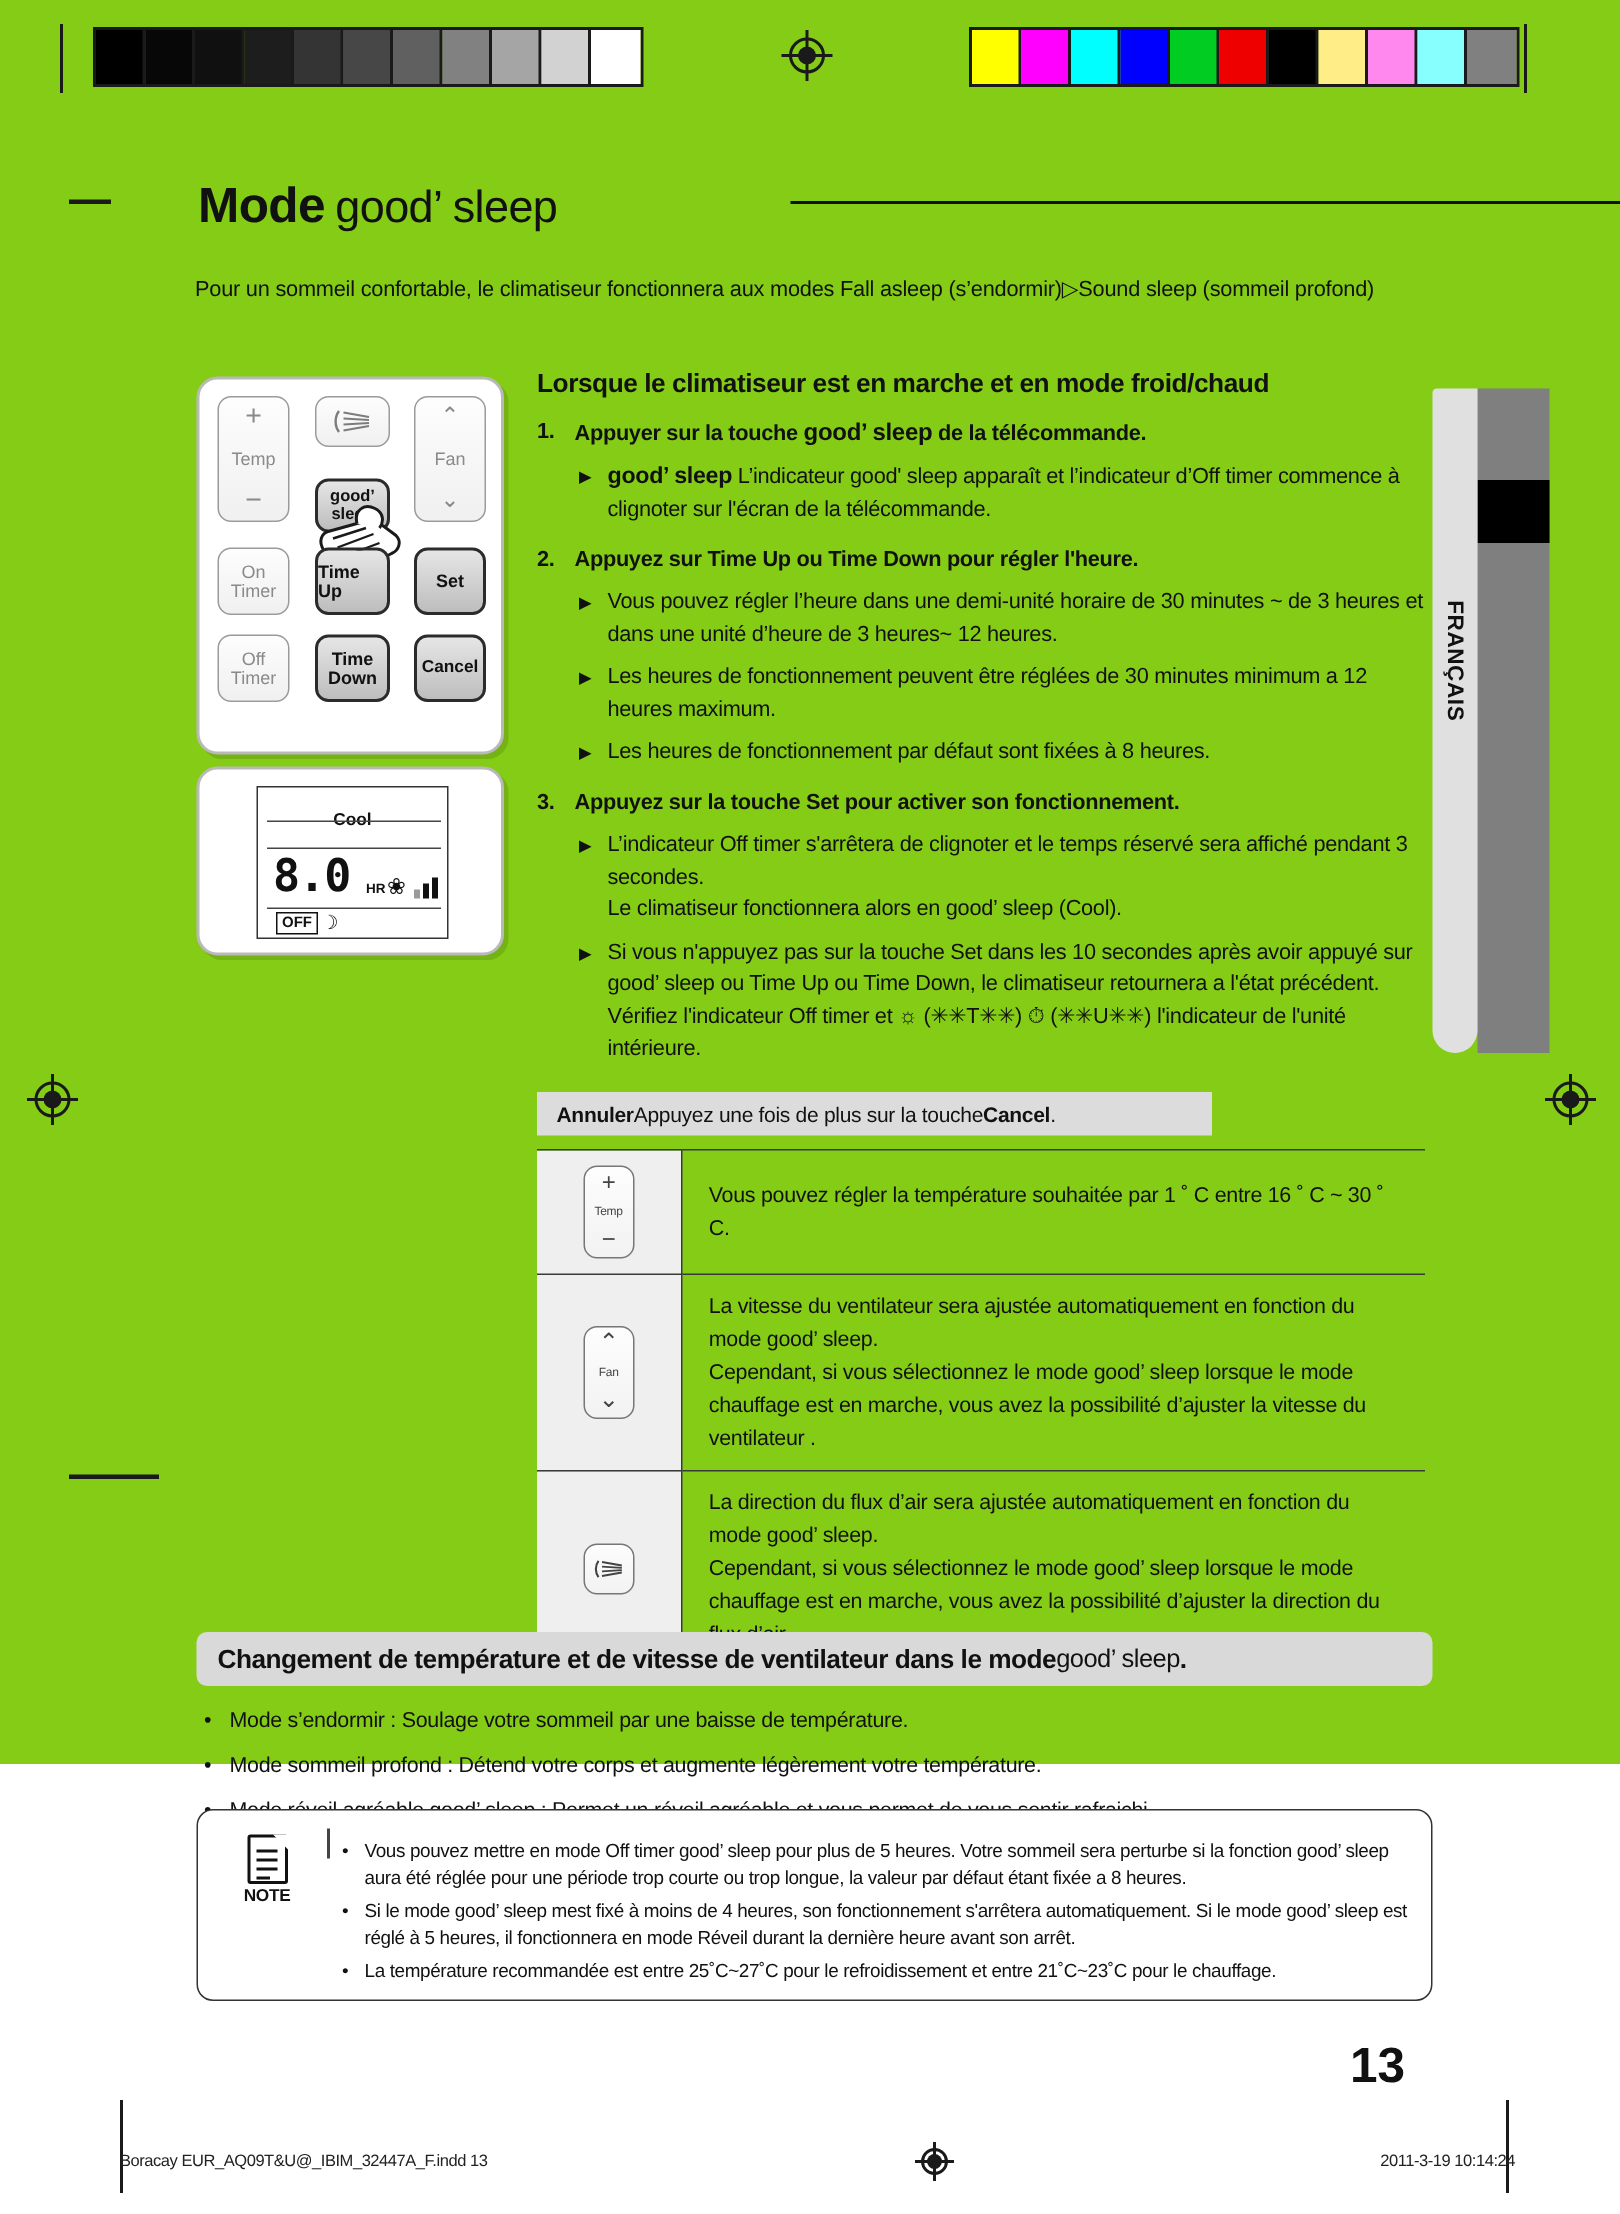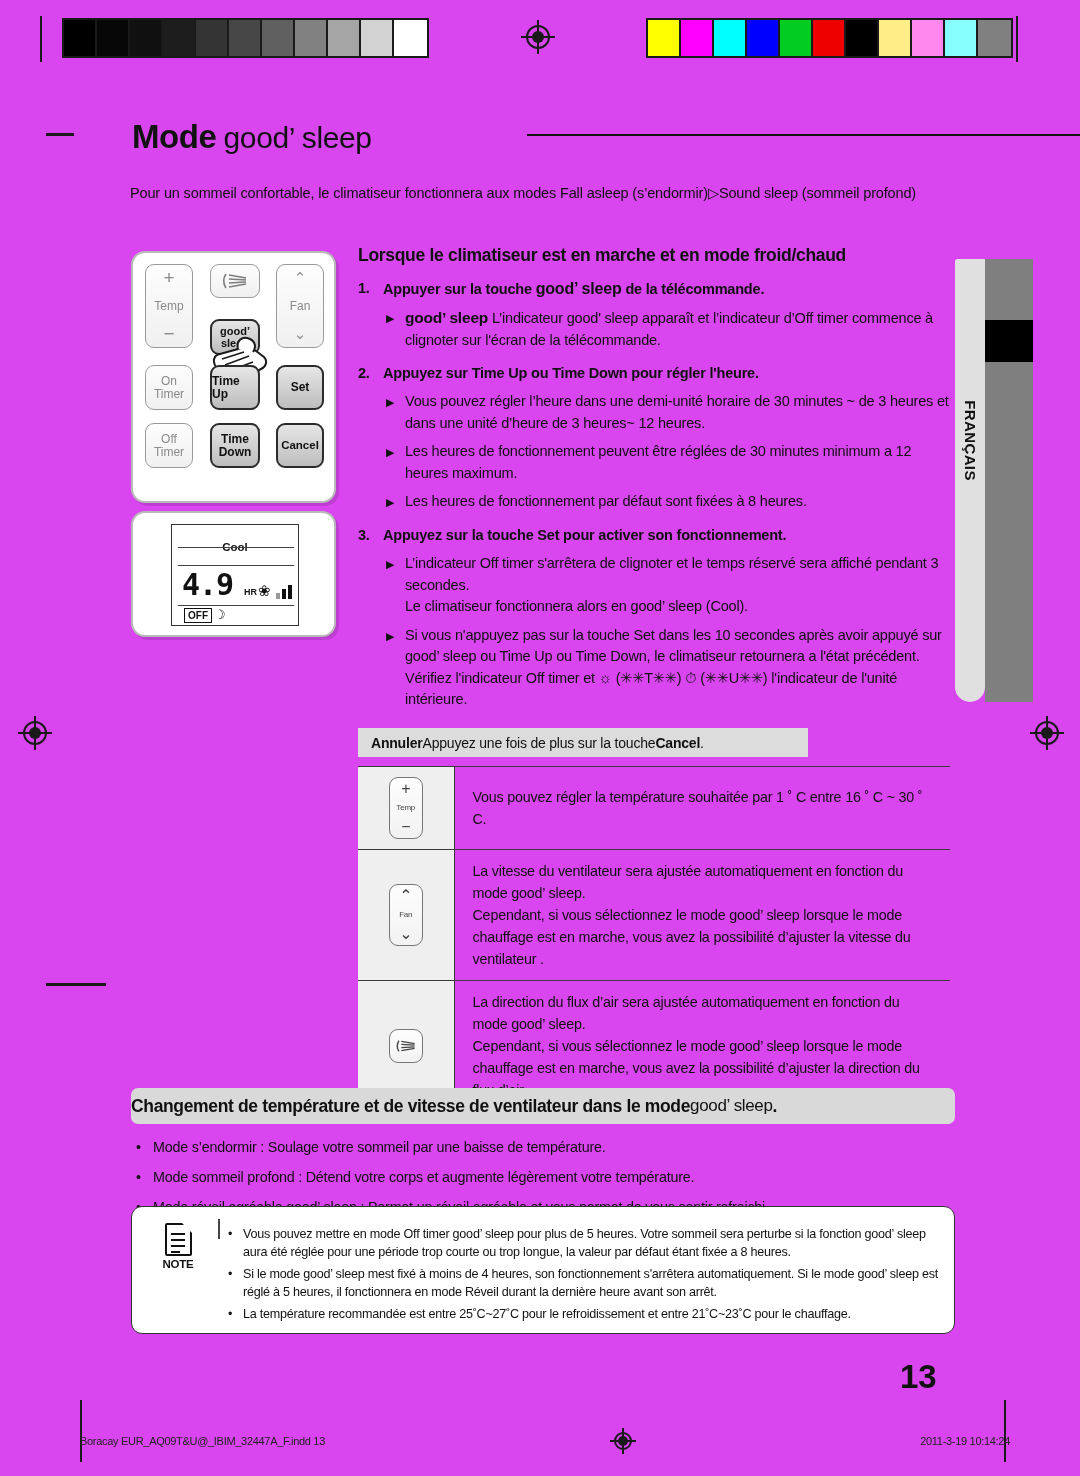--- a/index.html
+++ b/index.html
@@ -3,21 +3,21 @@
 <meta charset="utf-8">
 <style>
   * { box-sizing: border-box; margin: 0; padding: 0; }
   html, body {
     width: 1080px; height: 1476px;
     background: #ffffff;
     font-family: "Liberation Sans", sans-serif;
     color: #111;
     overflow: hidden;
   }
-  #page { position: relative; width: 1080px; height: 1476px; background:#d946ef; }
+  #page { position: relative; width: 1080px; height: 1176px; background:#84cc16; }
 
   
   .cal-wrap { position:absolute; top:18px; left:0; width:1080px; height:40px; }
   .gray-bar { position:absolute; left:62px; top:0; display:flex; border:2px solid #1a1a1a; }
   .gray-bar span { width:33px; height:36px; border-right:2px solid #1a1a1a; }
   .gray-bar span:last-child { border-right:none; }
   .color-bar { position:absolute; left:646px; top:0; display:flex; border:2px solid #1a1a1a; }
   .color-bar span { width:33px; height:36px; border-right:2px solid #1a1a1a; }
   .color-bar span:last-child { border-right:none; }
 
@@ -139,21 +139,21 @@
     width:34px; height:62px; border:1.6px solid #777; border-radius:9px; padding:5px 0;
     background:linear-gradient(180deg,#fdfdfd,#f2f2f2); color:#444; font-size:8px;
   }
   .minibtn .s { font-size:16px; line-height:12px; color:#444; }
   .minibtn.sq { height:34px; justify-content:center; }
 
   
   .pill {
     position:absolute; left:131px; top:1088px; width:824px; height:36px;
     background:#d9d9d9; border-radius:7px; display:flex; align-items:center;
-    font-size:17.5px; font-weight:700; letter-spacing:-0.35px;
+    padding-left:14px; font-size:17.5px; font-weight:700; letter-spacing:-0.35px;
   }
   .dotlist { position:absolute; left:131px; top:1128px; width:830px; }
   .dli { display:flex; gap:10px; font-size:14.3px; line-height:21px;
     letter-spacing:-0.2px; margin-top:9px; padding-left:5px; }
   .dli .d { flex:none; width:7px; }
 
   
   .notebox {
     position:absolute; left:131px; top:1206px; width:824px; height:128px;
     border:1.6px solid #333; border-radius:11px; background:#fff;
@@ -315,21 +315,21 @@
       <span>Cancel</span>
     </div>
   </div>
 
   <div class="lcd-card">
     <div class="lcd">
       <div class="mode">Cool</div>
       <div class="hr1"></div>
         <div class="hr2"></div>
         <div class="hr3"></div>
-      <div class="big">4.9</div>
+      <div class="big">8.0</div>
       <div class="hrlab">HR</div>
       <div class="fanicon">❀</div>
       <div class="bars" id="lcdBars">
           <i style="height: 6px; background: rgb(154, 154, 154);"></i>
           <i style="height: 10px;"></i>
           <i style="height: 14px;"></i>
         </div>
       <div class="offbox">OFF</div>
       <div class="sleepicon">☽</div>
     </div>

